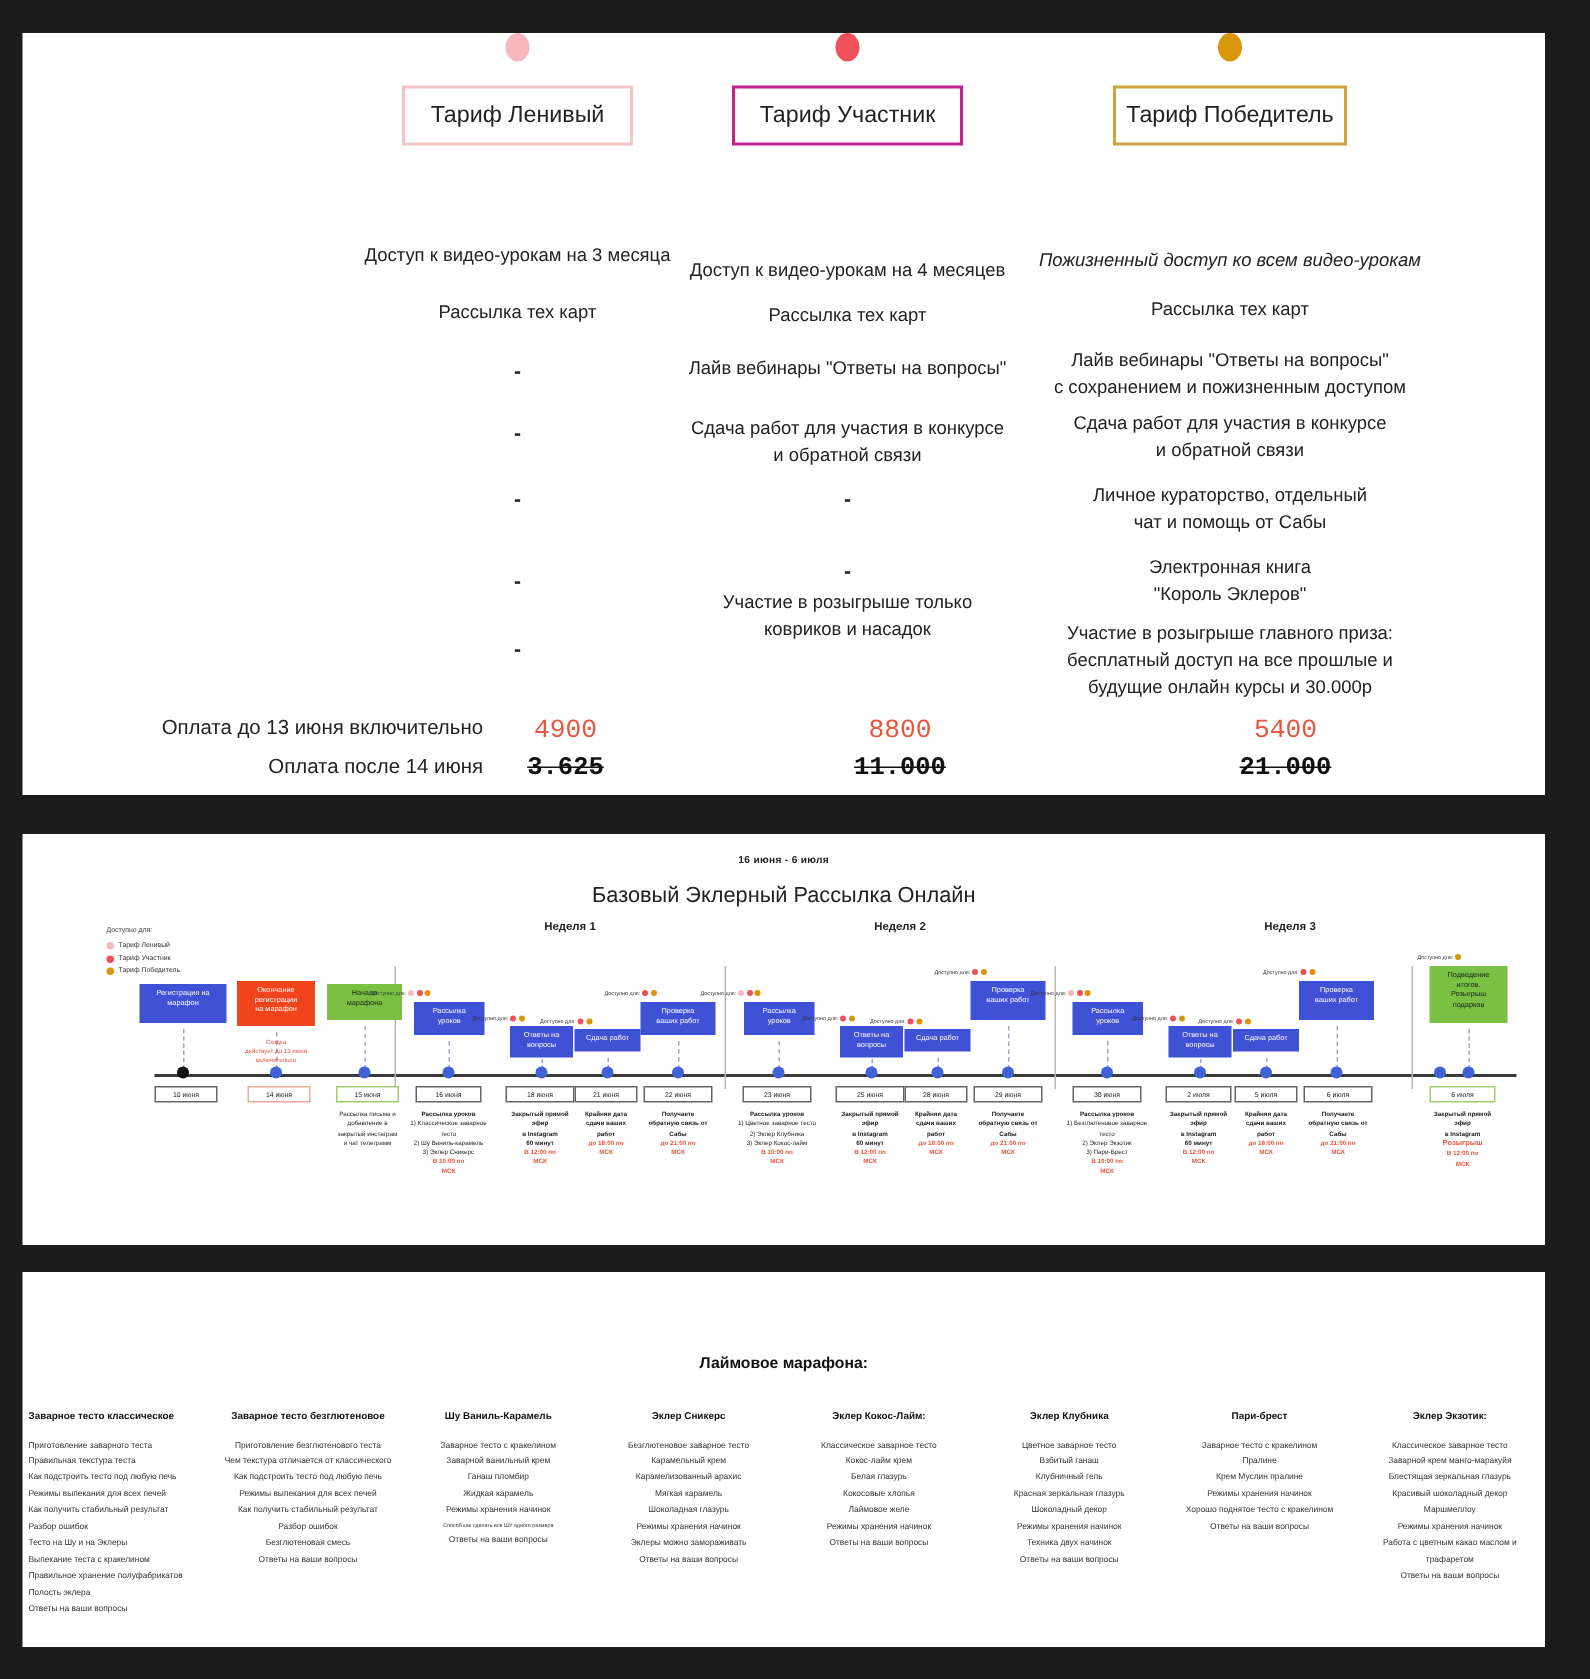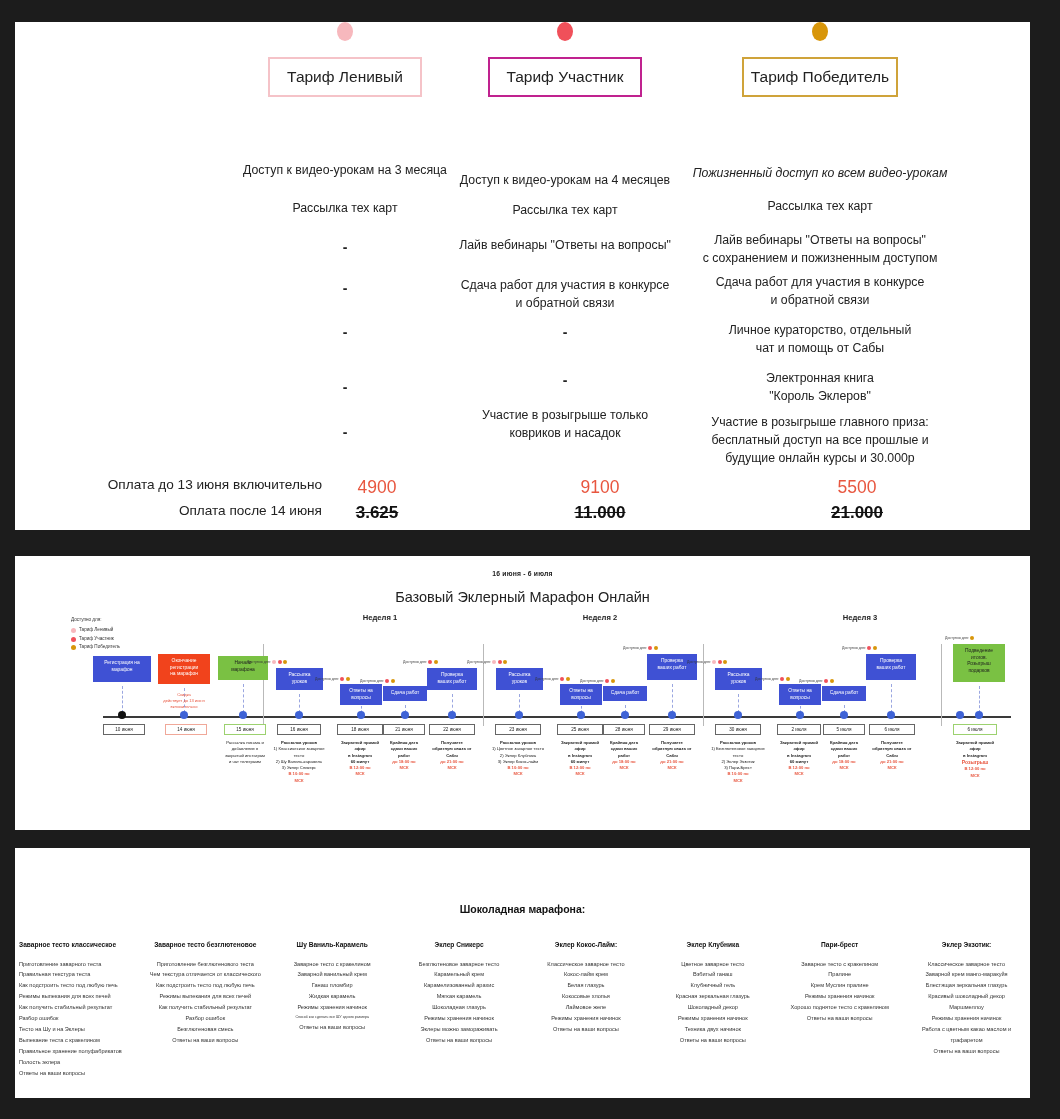--- a/index.html
+++ b/index.html
@@ -31,21 +31,21 @@
 
   .feat{text-align:center;font-size:12.3px;color:#222;line-height:1.45;}
   .feat.dash{font-weight:700;font-size:14px;}
 
   
   .frow{position:absolute;width:100%;}
 
   .price-table{position:absolute;left:0;top:455px;width:100%;margin-left:37px;}
   .prow{position:relative;height:26px;}
   .plabel{position:absolute;right:745px;width:320px;text-align:right;font-size:13.6px;color:#222;}
-  .pcell{position:absolute;text-align:center;width:120px;}
+  .pcell{position:absolute;text-align:center;width:120px;font-family:Liberation Mono, monospace;}
   .pcell.c1{left:265px;}
   .pcell.c2{left:488px;}
   .pcell.c3{left:745px;}
   .p-new{color:#e8563f;font-size:17.5px;}
   .p-old{color:#111;font-size:17px;font-weight:700;text-decoration:line-through;}
 
   
   #panel-timeline .tl-sub{position:absolute;top:14px;left:0;width:100%;text-align:center;font-size:6.8px;font-weight:700;color:#222;letter-spacing:.2px;}
   #panel-timeline .tl-title{position:absolute;top:33px;left:0;width:100%;text-align:center;font-size:14.5px;color:#222;}
   .week-lbl{position:absolute;top:57px;font-size:7.6px;font-weight:700;color:#222;text-align:center;width:90px;}
@@ -113,53 +113,53 @@
         </div>
         <div class="col col-2">
           <div class="dot part" style="background: rgb(240, 80, 90);"></div>
           <div class="tariff-box part" style="border-color: rgb(192, 34, 143);">Тариф Участник</div>
           <div class="frow feat" style="top: 150px;">Доступ к видео-урокам на 4 месяцев</div>
           <div class="frow feat" style="top: 180px;">Рассылка тех карт</div>
           <div class="frow feat" style="top: 215px;">Лайв вебинары "Ответы на вопросы"</div>
           <div class="frow feat" style="top: 255px;">Сдача работ для участия в конкурсе<br>и обратной связи</div>
           <div class="frow feat dash" style="top: 300px;">-</div>
           <div class="frow feat dash" style="top: 348px;">-</div>
-          <div class="frow feat" style="top: 385px;">Участие в розыгрыше только<br>ковриков и насадок</div>
+          <div class="frow feat" style="top: 371px;">Участие в розыгрыше только<br>ковриков и насадок</div>
         </div>
         <div class="col col-3">
           <div class="dot win" style="background: rgb(216, 150, 10);"></div>
           <div class="tariff-box win" style="border-color: rgb(207, 163, 58);">Тариф Победитель</div>
           <div class="frow feat" style="top: 143px; font-style: italic;">Пожизненный доступ ко всем видео-урокам</div>
           <div class="frow feat" style="top: 176px;">Рассылка тех карт</div>
           <div class="frow feat" style="top: 210px;">Лайв вебинары "Ответы на вопросы"<br>с сохранением и пожизненным доступом</div>
           <div class="frow feat" style="top: 252px;">Сдача работ для участия в конкурсе<br>и обратной связи</div>
           <div class="frow feat" style="top: 300px;">Личное кураторство, отдельный<br>чат и помощь от Сабы</div>
           <div class="frow feat" style="top: 348px;">Электронная книга<br>"Король Эклеров"</div>
           <div class="frow feat" style="top: 392px;">Участие в розыгрыше главного приза:<br>бесплатный доступ на все прошлые и<br>будущие онлайн курсы и 30.000р</div>
         </div>
       </div>
     <div class="price-table" id="price-table">
         <div class="prow">
           <div class="plabel">Оплата до 13 июня включительно</div>
           <div class="pcell c1 p-new">4900</div>
-          <div class="pcell c2 p-new">9100</div>
-          <div class="pcell c3 p-new">5500</div>
+          <div class="pcell c2 p-new">8800</div>
+          <div class="pcell c3 p-new">5400</div>
         </div>
         <div class="prow">
           <div class="plabel">Оплата после 14 июня</div>
           <div class="pcell c1 p-old">3.625</div>
           <div class="pcell c2 p-old">11.000</div>
           <div class="pcell c3 p-old">21.000</div>
         </div>
       </div>
   </div>
 
   <div class="panel" id="panel-timeline">
     <div class="tl-sub">16 июня - 6 июля</div>
-    <div class="tl-title">Базовый Эклерный Марафон Онлайн</div>
+    <div class="tl-title">Базовый Эклерный Рассылка Онлайн</div>
     <div class="tl-legend" id="tl-legend">
         <div class="lt">Доступно для:</div>
         <div class="lrow">
           <span class="sw" style="background: rgb(247, 184, 189);"></span>
           <span>Тариф Ленивый</span>
         </div>
         <div class="lrow">
           <span class="sw" style="background: rgb(240, 80, 90);"></span>
           <span>Тариф Участник</span>
         </div>
@@ -323,21 +323,21 @@
         <div class="datebox" style="left: 808px; width: 42px;">5 июля</div>
         <div class="dnote" style="left: 796px; top: 184px; width: 66px;"><b>Крайняя дата</b><br><b>сдачи ваших</b><br><b>работ</b><br><span class="rd">до 18:00 по</span><br><span class="rd">МСК</span><br></div>
         <div class="datebox" style="left: 854px; width: 46px;">6 июля</div>
         <div class="dnote" style="left: 842px; top: 184px; width: 70px;"><b>Получаете</b><br><b>обратную связь от</b><br><b>Сабы</b><br><span class="rd">до 21:00 по</span><br><span class="rd">МСК</span><br></div>
         <div class="datebox grn" style="left: 938px; width: 44px;">6 июля</div>
         <div class="dnote" style="left: 926px; top: 184px; width: 68px;"><b>Закрытый прямой</b><br><b>эфир</b><br><b>в Instagram</b><br><span class="rd big">Розыгрыш</span><br><span class="rd">В 12:00 по</span><br><span class="rd">МСК</span><br></div>
       </div>
   </div>
 
   <div class="panel" id="panel-program">
-    <div class="pg-title">Шоколадная марафона:</div>
+    <div class="pg-title">Лаймовое марафона:</div>
     <div class="pg-cols" id="pg-cols">
         <div class="pg-col a">
           <div class="pg-h">Заварное тесто классическое</div>
           <ul>
             <li>Приготовление заварного теста</li>
             <li>Правильная текстура теста</li>
             <li>Как подстроить тесто под любую печь</li>
             <li>Режимы выпекания для всех печей</li>
             <li>Как получить стабильный результат</li>
             <li>Разбор ошибок</li>

